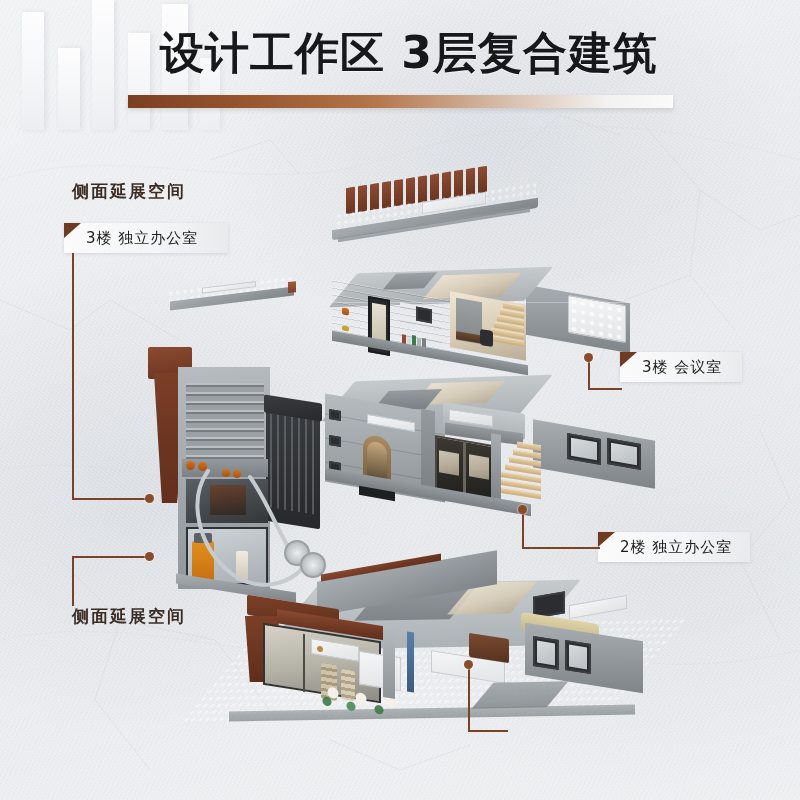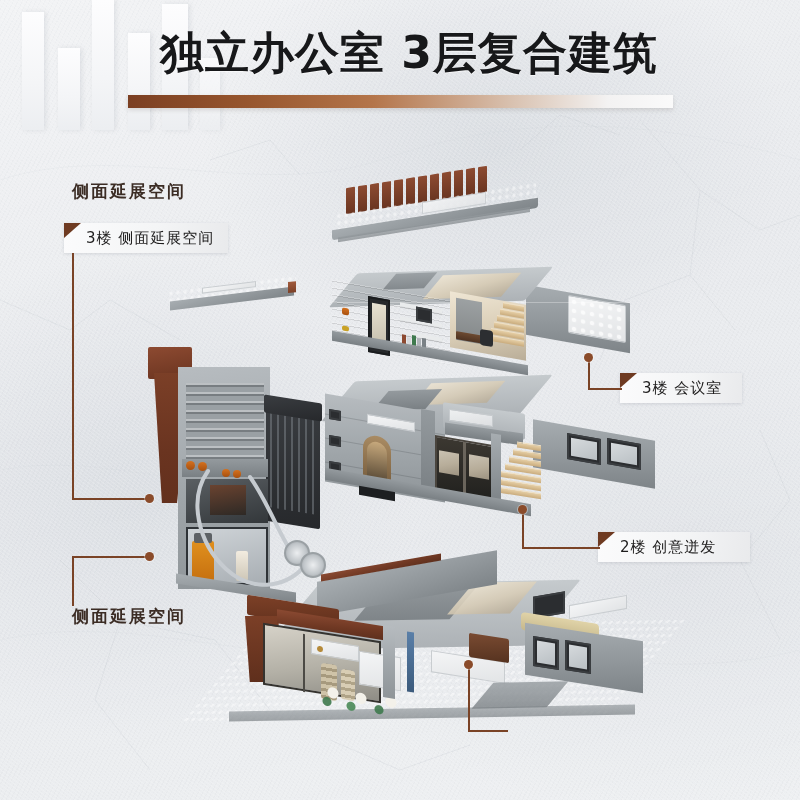--- a/index.html
+++ b/index.html
@@ -161,21 +161,21 @@
 
   <div class="hdr">
     <div class="hdr-bars">
       <div class="hdr-bar" style="left:22px; width:22px; height:118px;"></div>
       <div class="hdr-bar" style="left:58px; width:22px; height:82px;"></div>
       <div class="hdr-bar" style="left:92px; width:22px; height:130px;"></div>
       <div class="hdr-bar" style="left:128px; width:22px; height:97px;"></div>
       <div class="hdr-bar" style="left:162px; width:26px; height:126px;"></div>
       <div class="hdr-bar" style="left:200px; width:20px; height:72px; opacity:.75;"></div>
     </div>
-    <div class="title">独立办公室 3层复合建筑</div>
+    <div class="title">设计工作区 3层复合建筑</div>
     <div class="title-rule"></div>
   </div>
 
   <div class="piece" style="left:330px; top:178px; width:210px; height:62px;">
     <div class="roof" style="position:absolute; left:0; top:0; width:210px; height:62px;">
 
       <div class="roof-slats" style="position:absolute; left:16px; top:-4px;">
         <div class="roof-slat"></div>
           <div class="roof-slat"></div>
           <div class="roof-slat"></div>
@@ -379,35 +379,35 @@
     <div class="window-blk" style="left:308px; top:78px; width:26px; height:30px; transform:skewY(9deg);"></div>
     <div class="window-pane" style="left:312px; top:82px; width:18px; height:22px; transform:skewY(9deg);"></div>
     <div class="window-blk" style="left:340px; top:82px; width:26px; height:30px; transform:skewY(9deg);"></div>
     <div class="window-pane" style="left:344px; top:86px; width:18px; height:22px; transform:skewY(9deg);"></div>
 
     <div class="gray-d" style="position:absolute; left:258px; top:122px; width:74px; height:26px; transform:skewX(-40deg) skewY(-1deg); opacity:.8;"></div>
   </div>
 
   <div class="sec-title" style="left:72px; top:180px;">侧面延展空间</div>
   <div class="tag" style="left:64px; top:223px; width:164px;">
-    <span>3楼 侧面延展空间</span>
+    <span>3楼 独立办公室</span>
   </div>
   <div class="ln v" style="left:72px; top:253px; height:246px;"></div>
   <div class="ln h" style="left:72px; top:498px; width:76px;"></div>
   <div class="dot" style="left:145px; top:494px;"></div>
 
-  <div class="tag" style="left:620px; top:373px; width:122px;">
+  <div class="tag" style="left:620px; top:352px; width:122px;">
     <span>3楼 会议室</span>
   </div>
   <div class="ln h" style="left:588px; top:388px; width:34px;"></div>
   <div class="ln v" style="left:588px; top:360px; height:30px;"></div>
   <div class="dot" style="left:584px; top:353px;"></div>
 
   <div class="tag" style="left:598px; top:532px; width:152px;">
-    <span>2楼 创意迸发</span>
+    <span>2楼 独立办公室</span>
   </div>
   <div class="ln h" style="left:522px; top:547px; width:78px;"></div>
   <div class="ln v" style="left:522px; top:512px; height:37px;"></div>
   <div class="dot" style="left:518px; top:505px;"></div>
 
   <div class="sec-title" style="left:72px; top:605px;">侧面延展空间</div>
   <div class="ln v" style="left:72px; top:556px; height:50px;"></div>
   <div class="ln h" style="left:72px; top:556px; width:76px;"></div>
   <div class="dot" style="left:145px; top:552px;"></div>
 

